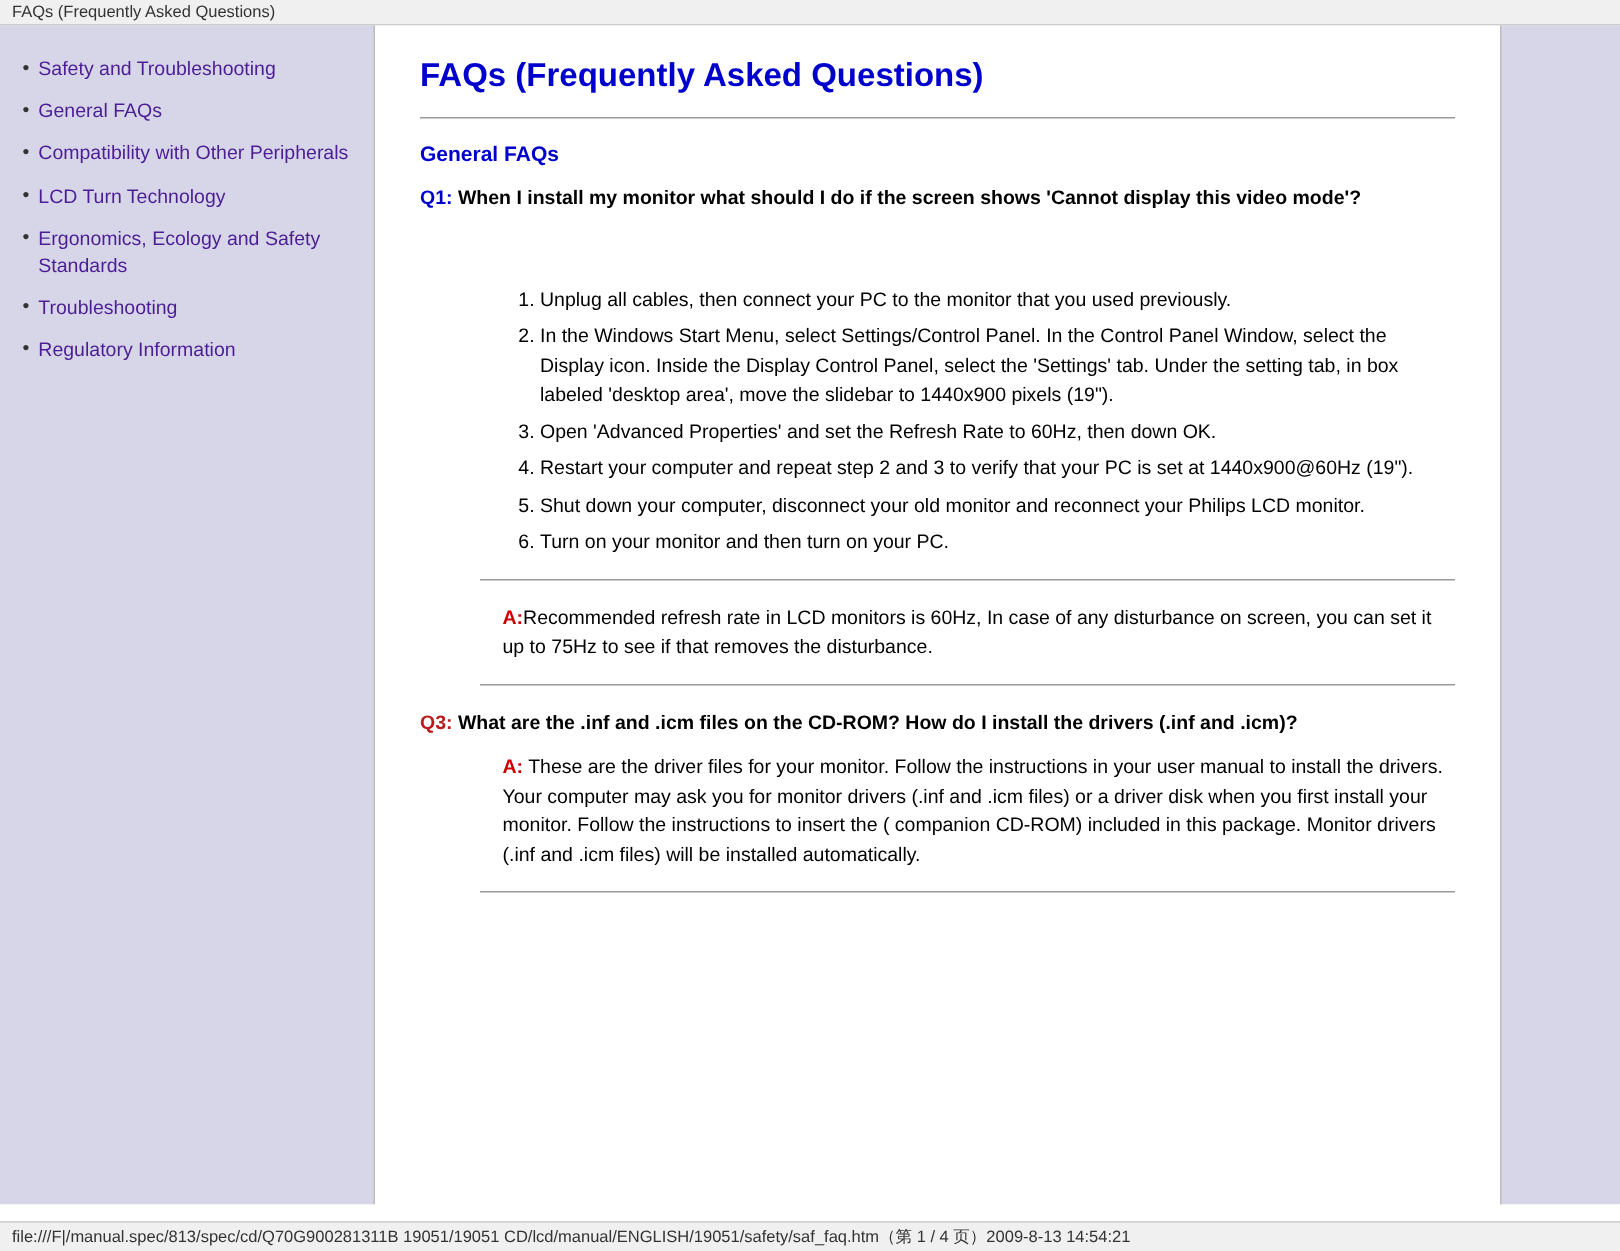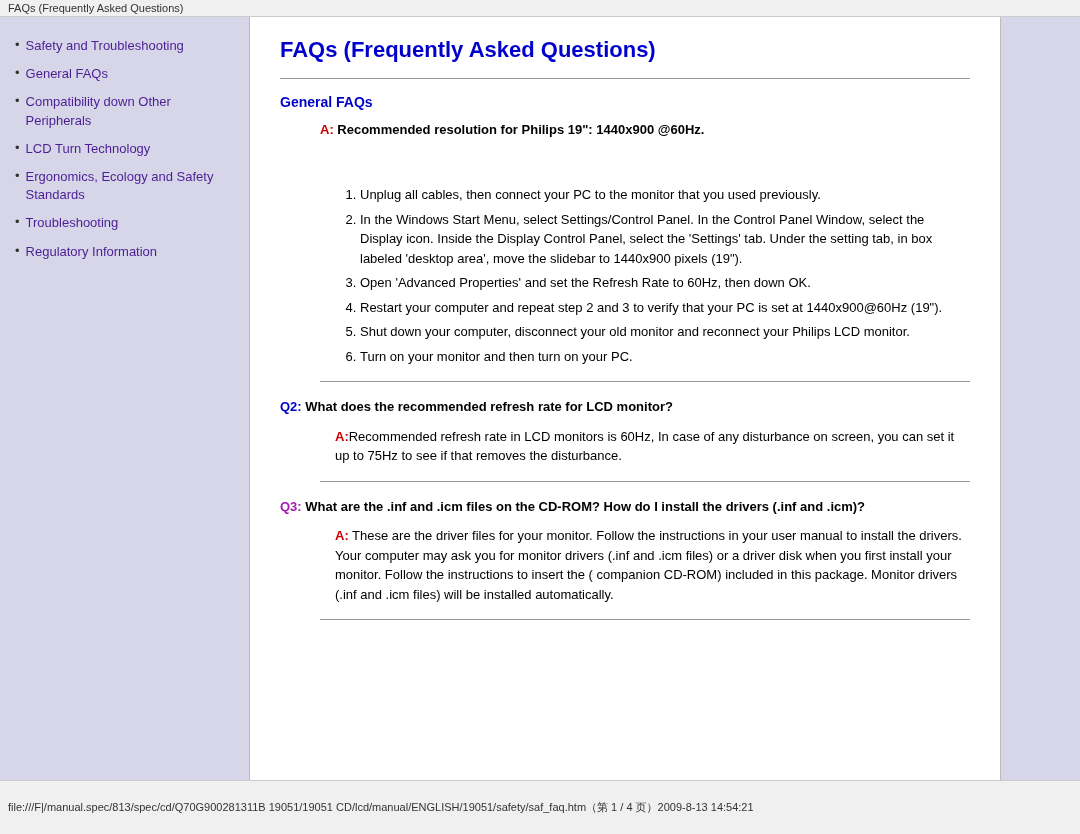--- a/index.html
+++ b/index.html
@@ -100,21 +100,21 @@
       margin-top: 48px;
     }
     ol.steps li {
       margin-bottom: 5px;
       line-height: 1.5;
       font-size: 13px;
     }
     .status-bar {
       background: #f0f0f0;
       border-top: 1px solid #ccc;
-      padding: 19px 8px;
+      padding: 2px 8px;
       font-size: 11px;
       color: #333;
       position: fixed;
       bottom: 0;
       left: 0;
       right: 0;
     }
   </style>
 </head>
 <body>
@@ -130,21 +130,21 @@
       <li>
         <span class="nav-bullet">•</span>
         <a class="nav-link">Safety and Troubleshooting</a>
       </li>
       <li>
         <span class="nav-bullet">•</span>
         <a class="nav-link">General FAQs</a>
       </li>
       <li>
         <span class="nav-bullet">•</span>
-        <a class="nav-link">Compatibility down Other Peripherals</a>
+        <a class="nav-link">Compatibility with Other Peripherals</a>
       </li>
       <li>
         <span class="nav-bullet">•</span>
         <a class="nav-link">LCD Turn Technology</a>
       </li>
       <li>
         <span class="nav-bullet">•</span>
         <a class="nav-link">Ergonomics, Ecology and Safety Standards</a>
       </li>
       <li>
@@ -157,45 +157,42 @@
       </li>
     </ul>
   </div>
 
   <div class="content-area">
     <h1 class="page-title">FAQs (Frequently Asked Questions)</h1>
     <hr class="section-divider">
 
     <h2 class="section-heading">General FAQs</h2>
 
-    <p class="answer-heading">
-      <span style="color:#cc0000; font-weight:bold;">A:</span><span> Recommended resolution for Philips 19": 1440x900 @60Hz.</span>
+    <p class="question">
+      <span style="color:#0000cc; font-weight:bold;">Q1:</span><span> When I install my monitor what should I do if the screen shows 'Cannot display this video mode'?</span>
     </p>
     <ol class="steps">
       <li>Unplug all cables, then connect your PC to the monitor that you used previously.</li>
       <li>In the Windows Start Menu, select Settings/Control Panel. In the Control Panel Window, select the Display icon. Inside the Display Control Panel, select the 'Settings' tab. Under the setting tab, in box labeled 'desktop area', move the slidebar to 1440x900 pixels (19").</li>
       <li>Open 'Advanced Properties' and set the Refresh Rate to 60Hz, then down OK.</li>
       <li>Restart your computer and repeat step 2 and 3 to verify that your PC is set at 1440x900@60Hz (19").</li>
       <li>Shut down your computer, disconnect your old monitor and reconnect your Philips LCD monitor.</li>
       <li>Turn on your monitor and then turn on your PC.</li>
     </ol>
 
     <hr class="section-divider" style="margin-left:40px; margin-right:0;">
 
-    <p class="question">
-      <span style="color:#0000cc; font-weight:bold;">Q2:</span><span> What does the recommended refresh rate for LCD monitor?</span>
-    </p>
     <p class="answer-body">
       <span style="color:#cc0000; font-weight:bold;">A:</span><span>Recommended refresh rate in LCD monitors is 60Hz, In case of any disturbance on screen, you can set it up to 75Hz to see if that removes the disturbance.</span>
     </p>
 
     <hr class="section-divider" style="margin-left:40px; margin-right:0;">
 
     <p class="question">
-      <span style="color:#a21caf; font-weight:bold;">Q3:</span><span> What are the .inf and .icm files on the CD-ROM? How do I install the drivers (.inf and .icm)?</span>
+      <span style="color:#b91c1c; font-weight:bold;">Q3:</span><span> What are the .inf and .icm files on the CD-ROM? How do I install the drivers (.inf and .icm)?</span>
     </p>
     <p class="answer-body">
       <span style="color:#cc0000; font-weight:bold;">A:</span><span> These are the driver files for your monitor. Follow the instructions in your user manual to install the drivers. Your computer may ask you for monitor drivers (.inf and .icm files) or a driver disk when you first install your monitor. Follow the instructions to insert the ( companion CD-ROM) included in this package. Monitor drivers (.inf and .icm files) will be installed automatically.</span>
     </p>
 
     <hr class="section-divider" style="margin-left:40px; margin-right:0;">
 
   </div>
 
   <div class="right-panel"></div>

